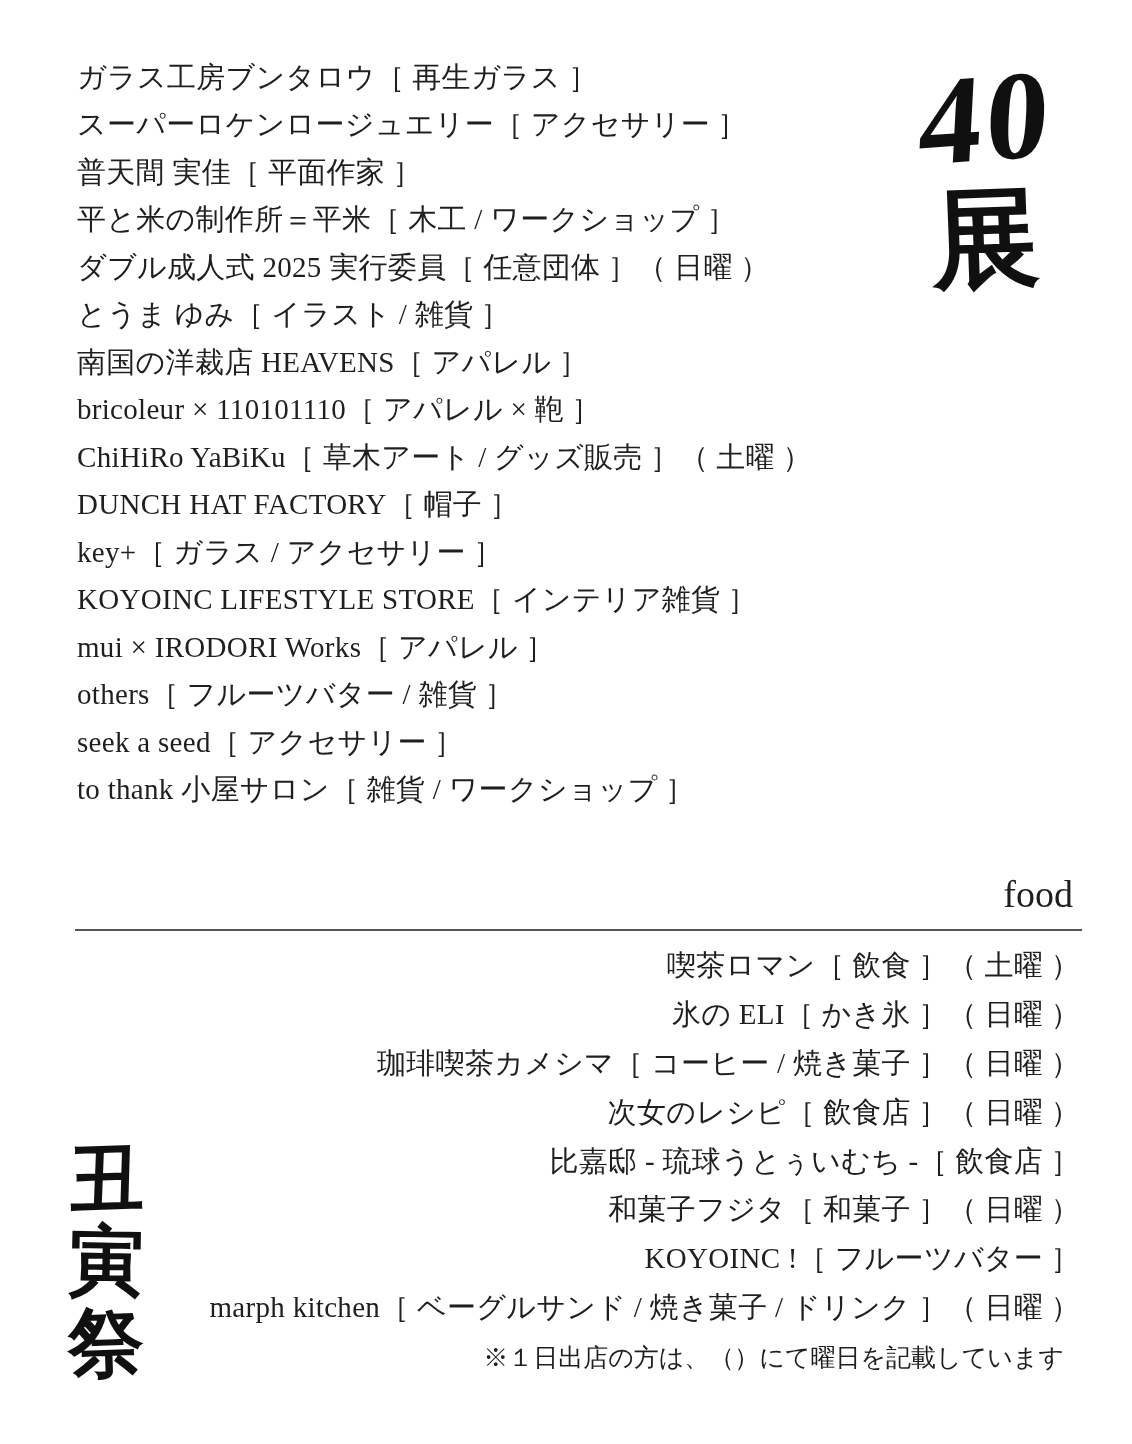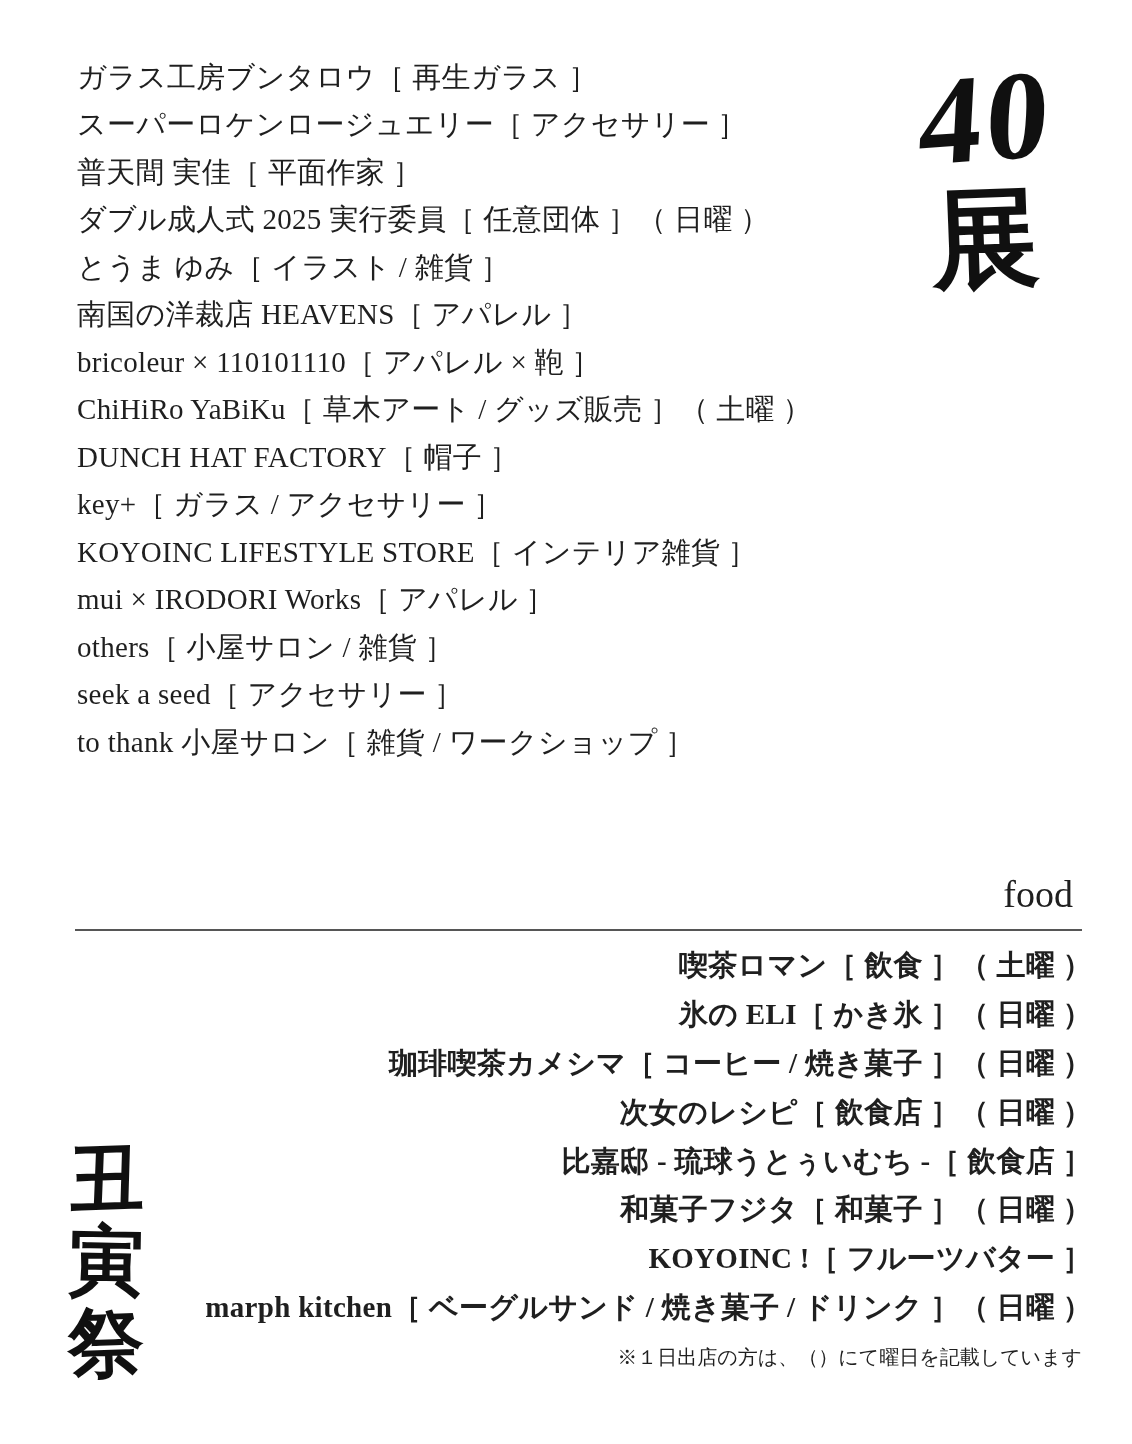--- a/index.html
+++ b/index.html
@@ -67,41 +67,40 @@
   .divider {
     position: absolute;
     left: 75px;
     top: 929px;
     width: 1007px;
     height: 2px;
     background: #565656;
   }
   .food-list {
     position: absolute;
-    right: 40px;
+    right: 52px;
     top: 942px;
-    font-weight: bold;
   }
   .food-list .line {
     height: 48.8px;
     display: flex;
     align-items: center;
     justify-content: flex-end;
     font-size: 29px;
     white-space: nowrap;
     letter-spacing: 0.3px;
   }
   .footnote {
     position: absolute;
-    right: 50px;
+    right: 68px;
     top: 1333px;
     height: 48.8px;
     display: flex;
     align-items: center;
-    font-size: 20px;
+    font-size: 25px;
     white-space: nowrap;
   }
 
   
   .festival-stamp {
     position: absolute;
     left: 56px;
     top: 1138px;
     width: 100px;
     text-align: center;
@@ -118,30 +117,31 @@
 </style>
 </head>
 <body>
 
 <div class="poster">
 
   <div class="vendor-list" id="vendor-list">
       <div class="line">ガラス工房ブンタロウ［ 再生ガラス ］</div>
       <div class="line">スーパーロケンロージュエリー［ アクセサリー ］</div>
       <div class="line">普天間 実佳［ 平面作家 ］</div>
+      <div class="line">平と米の制作所＝平米［ 木工 / ワークショップ ］</div>
       <div class="line">ダブル成人式 2025 実行委員［ 任意団体 ］（ 日曜 ）</div>
       <div class="line">とうま ゆみ［ イラスト / 雑貨 ］</div>
       <div class="line">南国の洋裁店 HEAVENS［ アパレル ］</div>
       <div class="line">bricoleur × 110101110［ アパレル × 鞄 ］</div>
       <div class="line">ChiHiRo YaBiKu［ 草木アート / グッズ販売 ］（ 土曜 ）</div>
       <div class="line">DUNCH HAT FACTORY［ 帽子 ］</div>
       <div class="line">key+［ ガラス / アクセサリー ］</div>
       <div class="line">KOYOINC LIFESTYLE STORE［ インテリア雑貨 ］</div>
       <div class="line">mui × IRODORI Works［ アパレル ］</div>
-      <div class="line">others［ 小屋サロン / 雑貨 ］</div>
+      <div class="line">others［ フルーツバター / 雑貨 ］</div>
       <div class="line">seek a seed［ アクセサリー ］</div>
       <div class="line">to thank 小屋サロン［ 雑貨 / ワークショップ ］</div>
     </div>
 
   <div class="title-stamp">
     <div class="stamp-number">40</div>
     <div class="stamp-suffix">展</div>
   </div>
 
   <div class="food-label">food</div>

